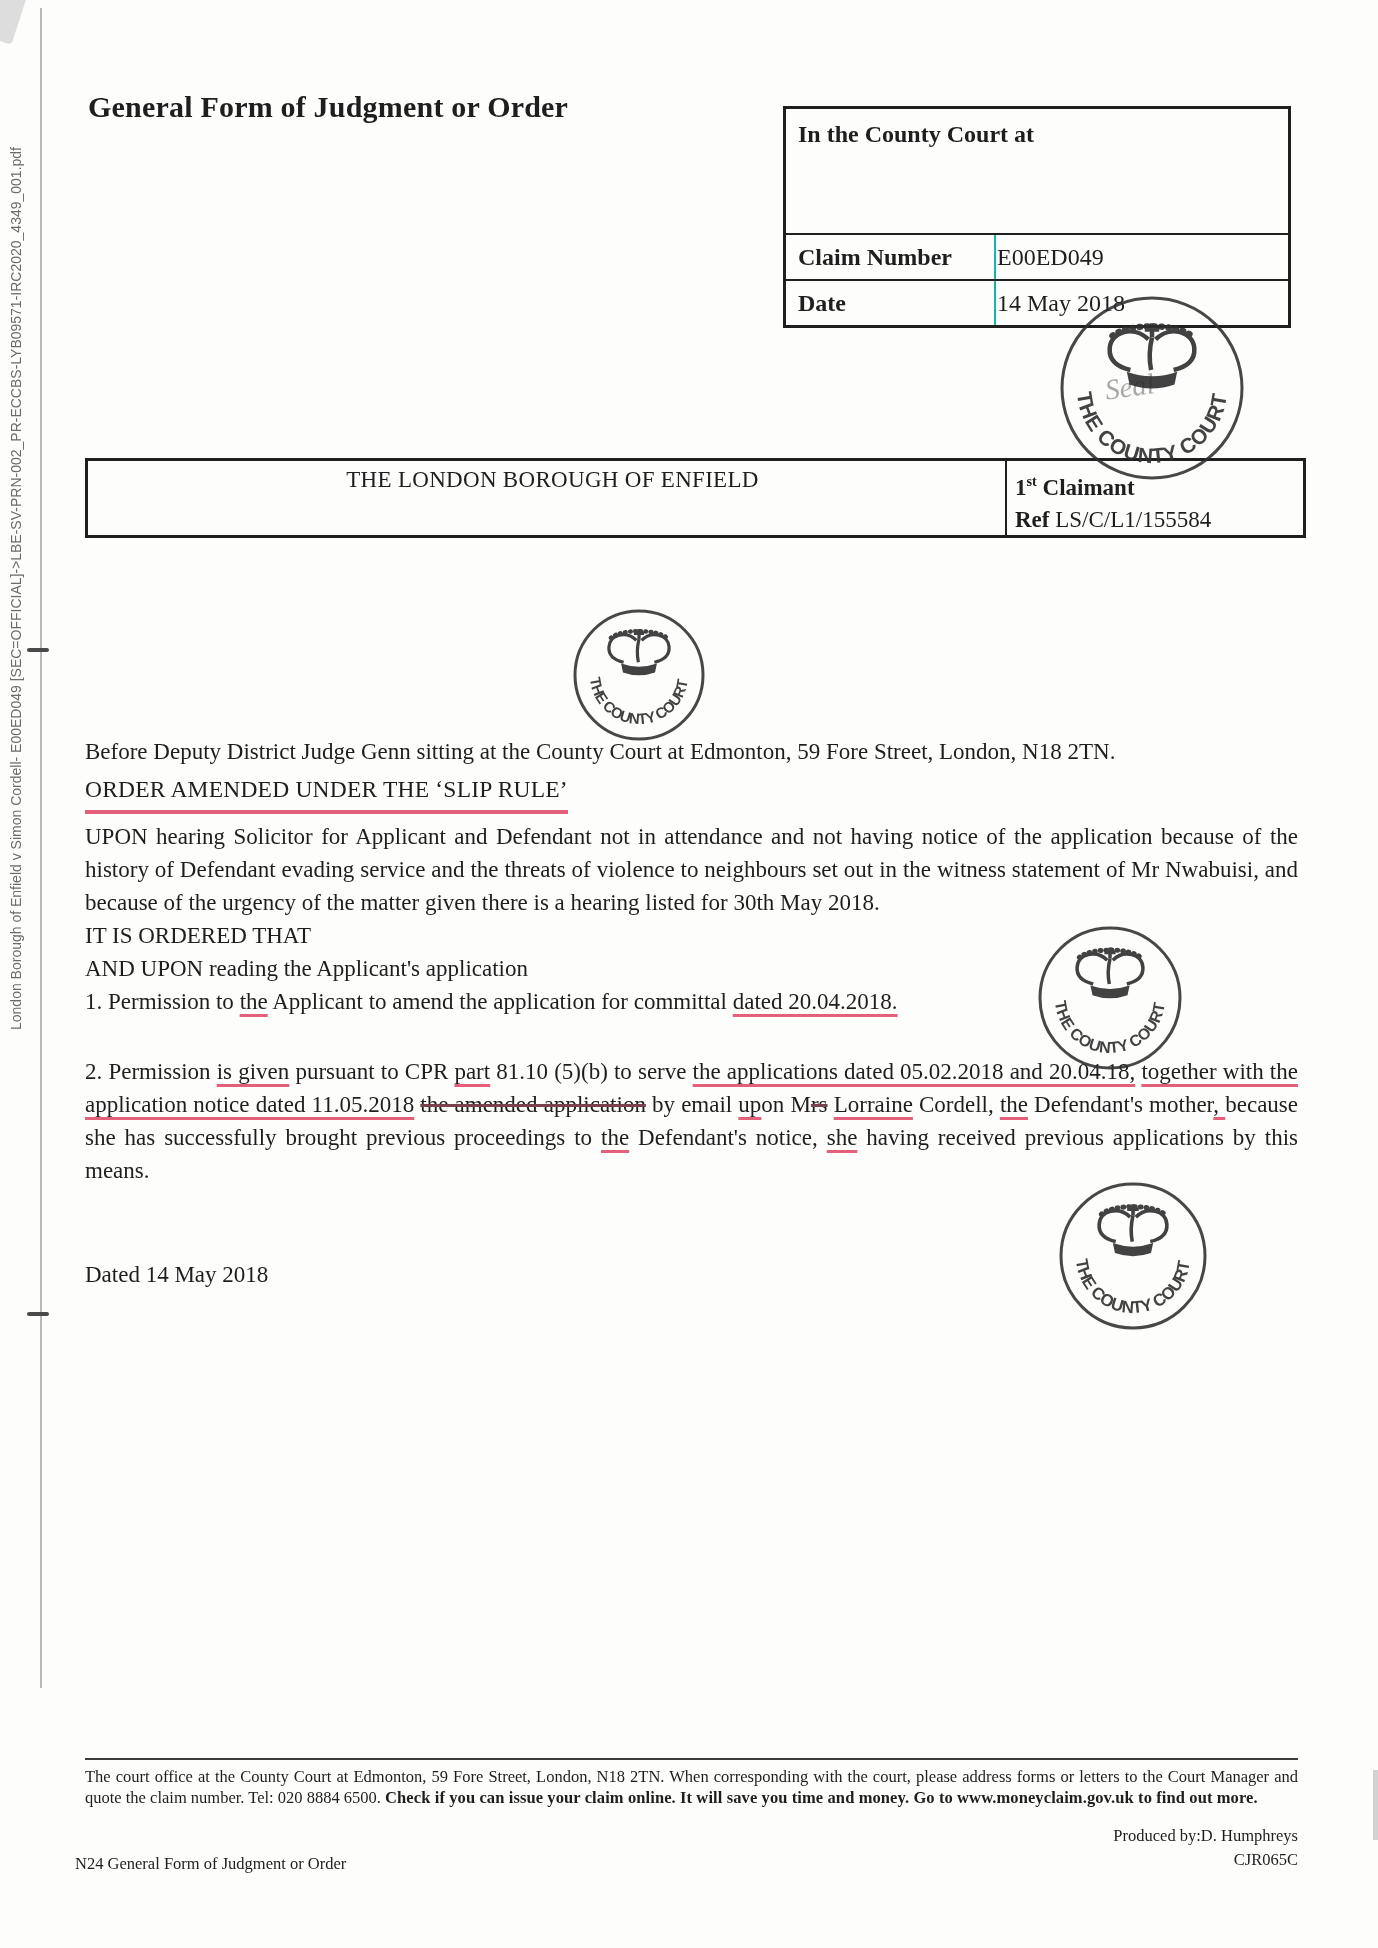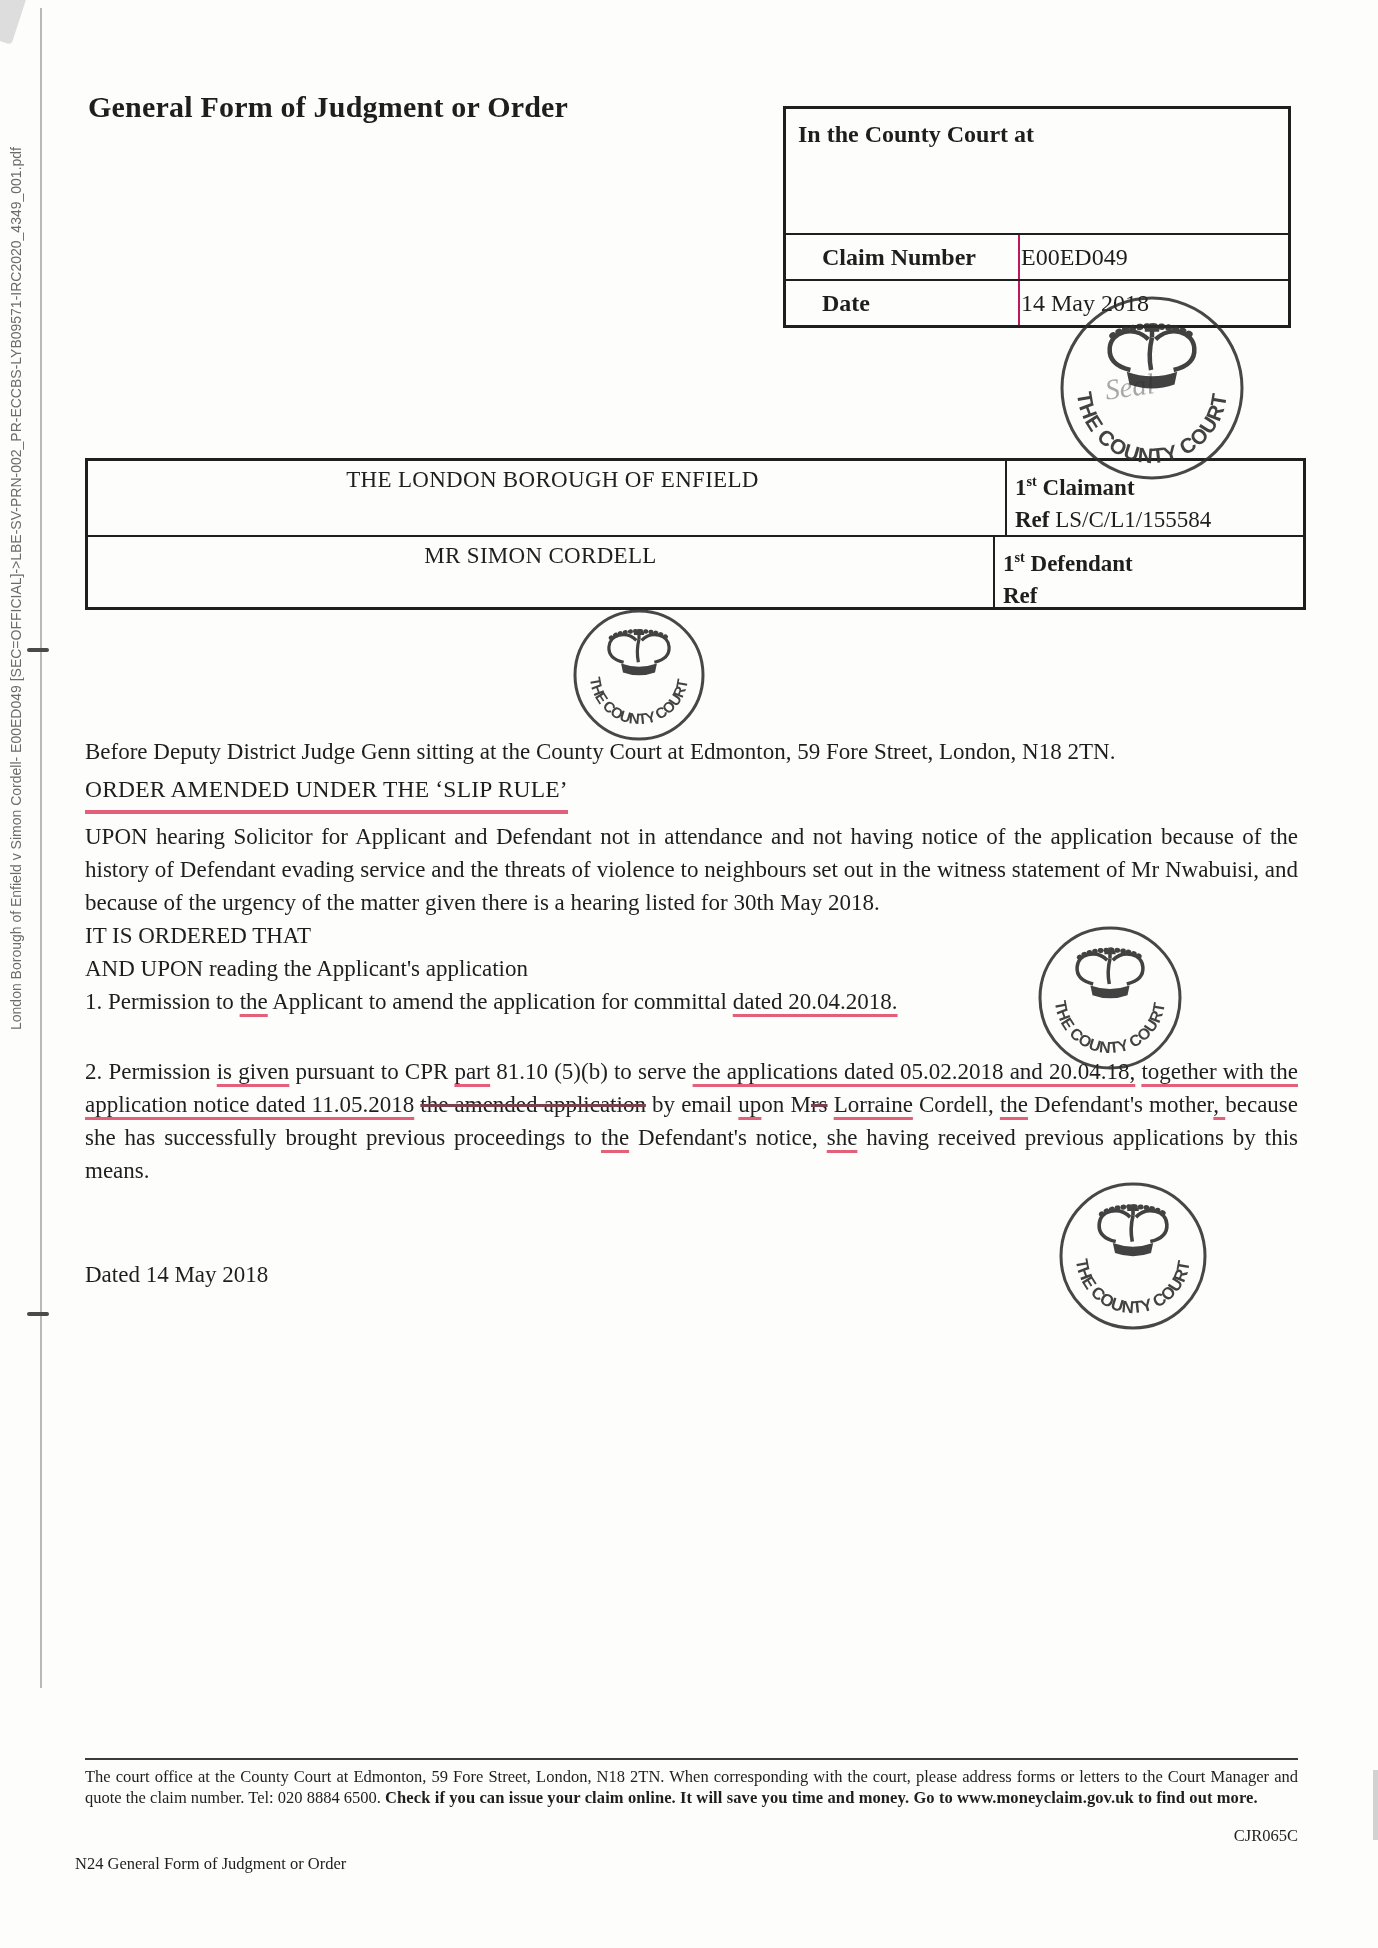--- a/index.html
+++ b/index.html
@@ -18,22 +18,22 @@
         font-size:14px;color:#6b6b6b;white-space:nowrap;}
 
   
   .doc-title{left:88px;top:90px;font-size:30px;font-weight:bold;letter-spacing:.2px;}
 
   
   .court-box{left:783px;top:106px;width:502px;border:3px solid #1f1f1f;background:transparent;}
   .court-box .head{height:116px;padding:8px 9px 0 12px;font-size:24px;font-weight:bold;line-height:34px;}
   .court-box .head .l2{padding-left:118px;}
   .cb-row{display:flex;border-top:2px solid #1f1f1f;height:44px;align-items:center;font-size:24px;}
-  .cb-row .lab{width:196px;padding-left:12px;font-weight:bold;flex:none;border-right:2px solid #be185d;
-        align-self:stretch;display:flex;align-items:center;margin-left:24px;}
+  .cb-row .lab{width:196px;padding-left:12px;font-weight:bold;flex:none;border-right:2px solid #14b8a6;
+        align-self:stretch;display:flex;align-items:center;}
   .cb-row .val{padding-left:1px;}
 
   
   .party-table{left:85px;top:458px;width:1215px;border:3px solid #1f1f1f;}
   .p-row{display:flex;}
   .p-row + .p-row{border-top:2px solid #1f1f1f;}
   .p-name{width:905px;flex:none;border-right:2px solid #1f1f1f;text-align:center;
         font-size:23px;padding-top:6px;letter-spacing:.3px;}
   .p-role{flex:1;padding:4px 0 6px 8px;font-size:23px;line-height:32px;}
   .p-role .bold{font-weight:bold;}
@@ -92,27 +92,20 @@
   </div>
 
   <div class="abs party-table">
     <div class="p-row r1">
       <div class="p-name">THE LONDON BOROUGH OF ENFIELD</div>
       <div class="p-role">
         <div class="bold"><span>1</span><sup>st</sup> <span>Claimant</span></div>
         <div><span class="bold">Ref</span> <span>LS/C/L1/155584</span></div>
       </div>
     </div>
-    <div class="p-row r2">
-      <div class="p-name">MR SIMON CORDELL</div>
-      <div class="p-role">
-        <div class="bold"><span>1</span><sup>st</sup> <span>Defendant</span></div>
-        <div><span class="bold">Ref</span> <span></span></div>
-      </div>
-    </div>
   </div>
 
   <div class="abs body-text">
     <div>Before Deputy District Judge Genn sitting at the County Court at Edmonton, 59 Fore Street, London, N18 2TN.</div>
     <div class="amended">ORDER AMENDED UNDER THE ‘SLIP RULE’</div>
     <div class="just mt6">UPON hearing Solicitor for Applicant and Defendant not in attendance and not having notice of the application because of the history of Defendant evading service and the threats of violence to neighbours set out in the witness statement of Mr Nwabuisi, and because of the urgency of the matter given there is a hearing listed for 30th May 2018.</div>
     <div>IT IS ORDERED THAT</div>
     <div>AND UPON reading the Applicant's application</div>
     <div><span>1. Permission to </span><span class="u-red">the</span><span> Applicant to amend the application for committal </span><span class="u-red">dated 20.04.2018.</span></div>
     <div class="just mt36"><span>2. Permission </span><span class="u-red">is given</span><span> pursuant to CPR </span><span class="u-red">part</span><span> 81.10 (5)(b) to serve </span><span class="u-red">the applications dated 05.02.2018 and 20.04.18,</span><span> </span><span class="u-red">together with the application notice dated 11.05.2018</span><span> </span><span class="s-red">the amended application</span><span> by email </span><span class="u-red">up</span><span>on M</span><span class="s-red">rs</span><span> </span><span class="u-red">Lorraine</span><span> Cordell, </span><span class="u-red">the</span><span> Defendant's mother</span><span class="u-red">, </span><span>because she has successfully brought previous proceedings to </span><span class="u-red">the</span><span> Defendant's notice, </span><span class="u-red">she</span><span> having received previous applications by this means.</span></div>
@@ -191,17 +184,18 @@
        <textPath href="#arc-seal4" startOffset="50%" text-anchor="middle" textLength="171" lengthAdjust="spacing">THE COUNTY COURT</textPath>
      </text>
    </svg>
     </div>
 
   <div class="abs footer-rule"></div>
   <div class="abs footer-text">
     <span>The court office at the County Court at Edmonton, 59 Fore Street, London, N18 2TN. When corresponding with the court, please address forms or letters to the Court Manager and quote the claim number. Tel: 020 8884 6500. </span><b>Check if you can issue your claim online. It will save you time and money. Go to www.moneyclaim.gov.uk to find out more.</b>
   </div>
   <div class="abs produced">
+    <div>Produced by:D. Humphreys</div>
     <div>CJR065C</div>
   </div>
   <div class="abs form-code">N24 General Form of Judgment or Order</div>
 
 </div>
 
 </body></html>

